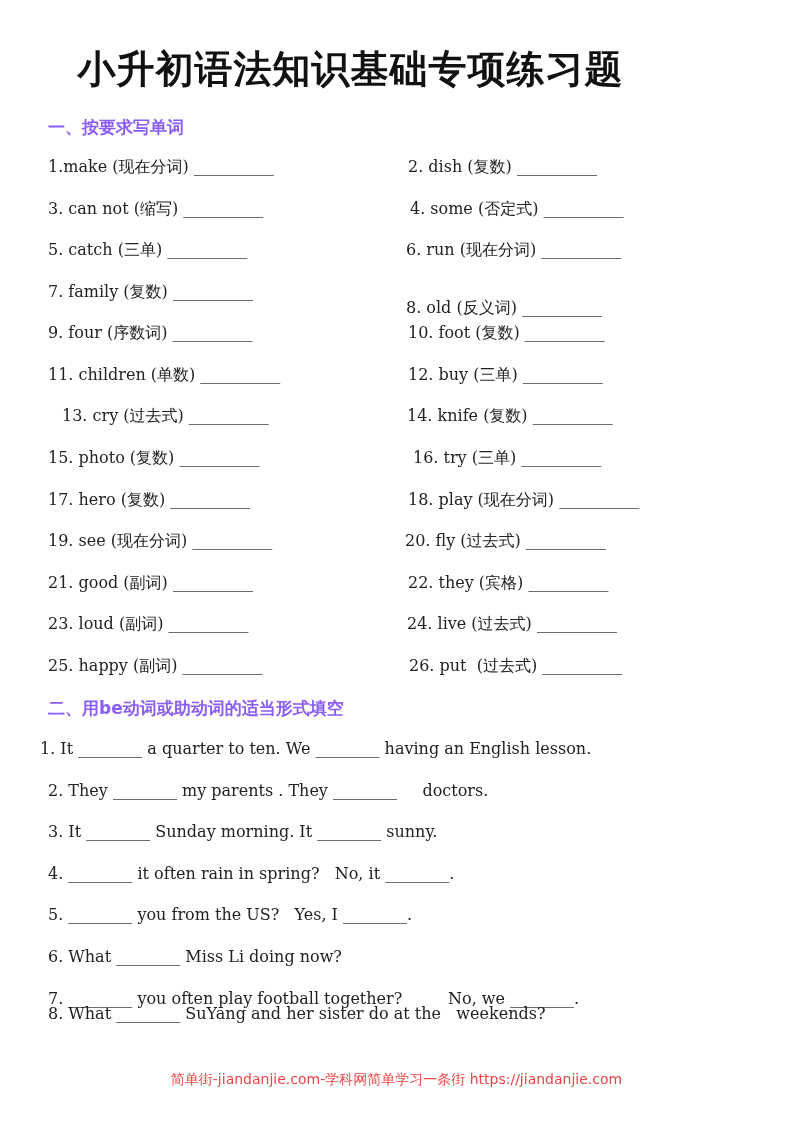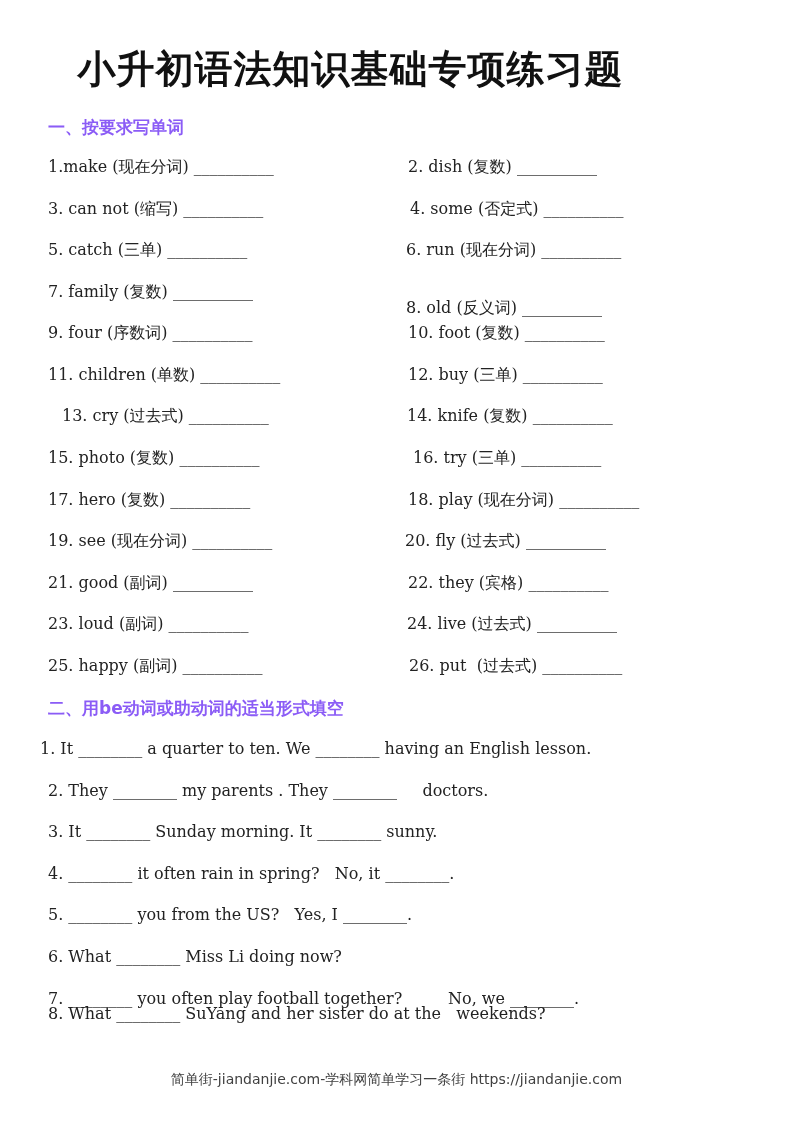--- a/index.html
+++ b/index.html
@@ -5,21 +5,21 @@
   html, body { margin: 0; padding: 0; background: #ffffff; }
   body { width: 793px; height: 1122px; position: relative; overflow: hidden;
          font-family: "DejaVu Serif", "Liberation Serif", serif; color: #1a1a1a; }
   .title { position: absolute; top: 44px; left: 0; width: 701px; text-align: center;
            font-family: "DejaVu Sans", sans-serif; font-size: 38px; font-weight: bold;
            letter-spacing: 1px; color: #111; }
   .section-heading { position: absolute; left: 48px; font-family: "DejaVu Sans", sans-serif;
            font-size: 17px; font-weight: bold; color: #8b5cf6; }
   .item { position: absolute; font-size: 16px; white-space: pre; color: #222; }
   .footer { position: absolute; top: 1071px; left: 0; width: 793px; text-align: center;
-            font-family: "DejaVu Sans", sans-serif; font-size: 14px; color: #404040; }
+            font-family: "DejaVu Sans", sans-serif; font-size: 14px; color: #ef4444; }
 </style>
 </head>
 <body>
 
 <div class="title">小升初语法知识基础专项练习题</div>
 
 <div class="section-heading" style="top:116px;">一、按要求写单词</div>
 
 <div id="section1-items">
     <div class="item" style="left: 48px; top: 157px;">1.make (现在分词) __________</div>

